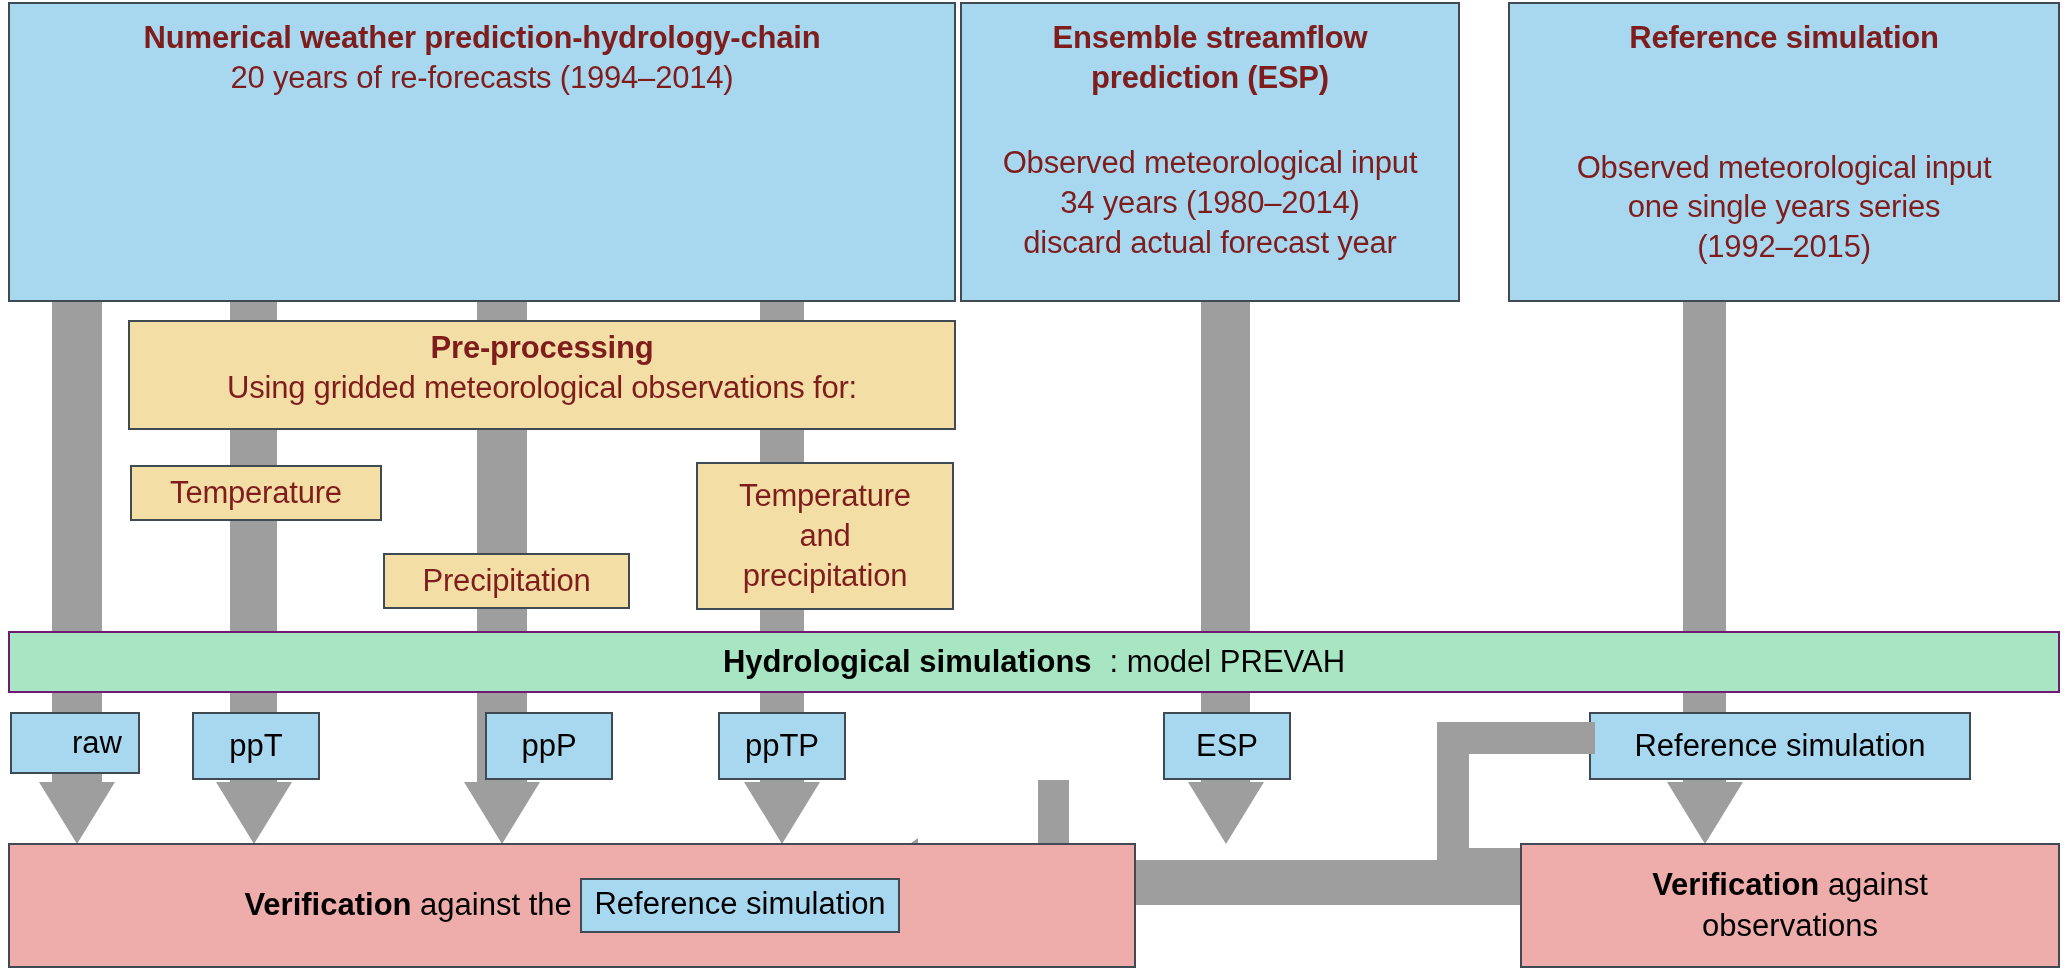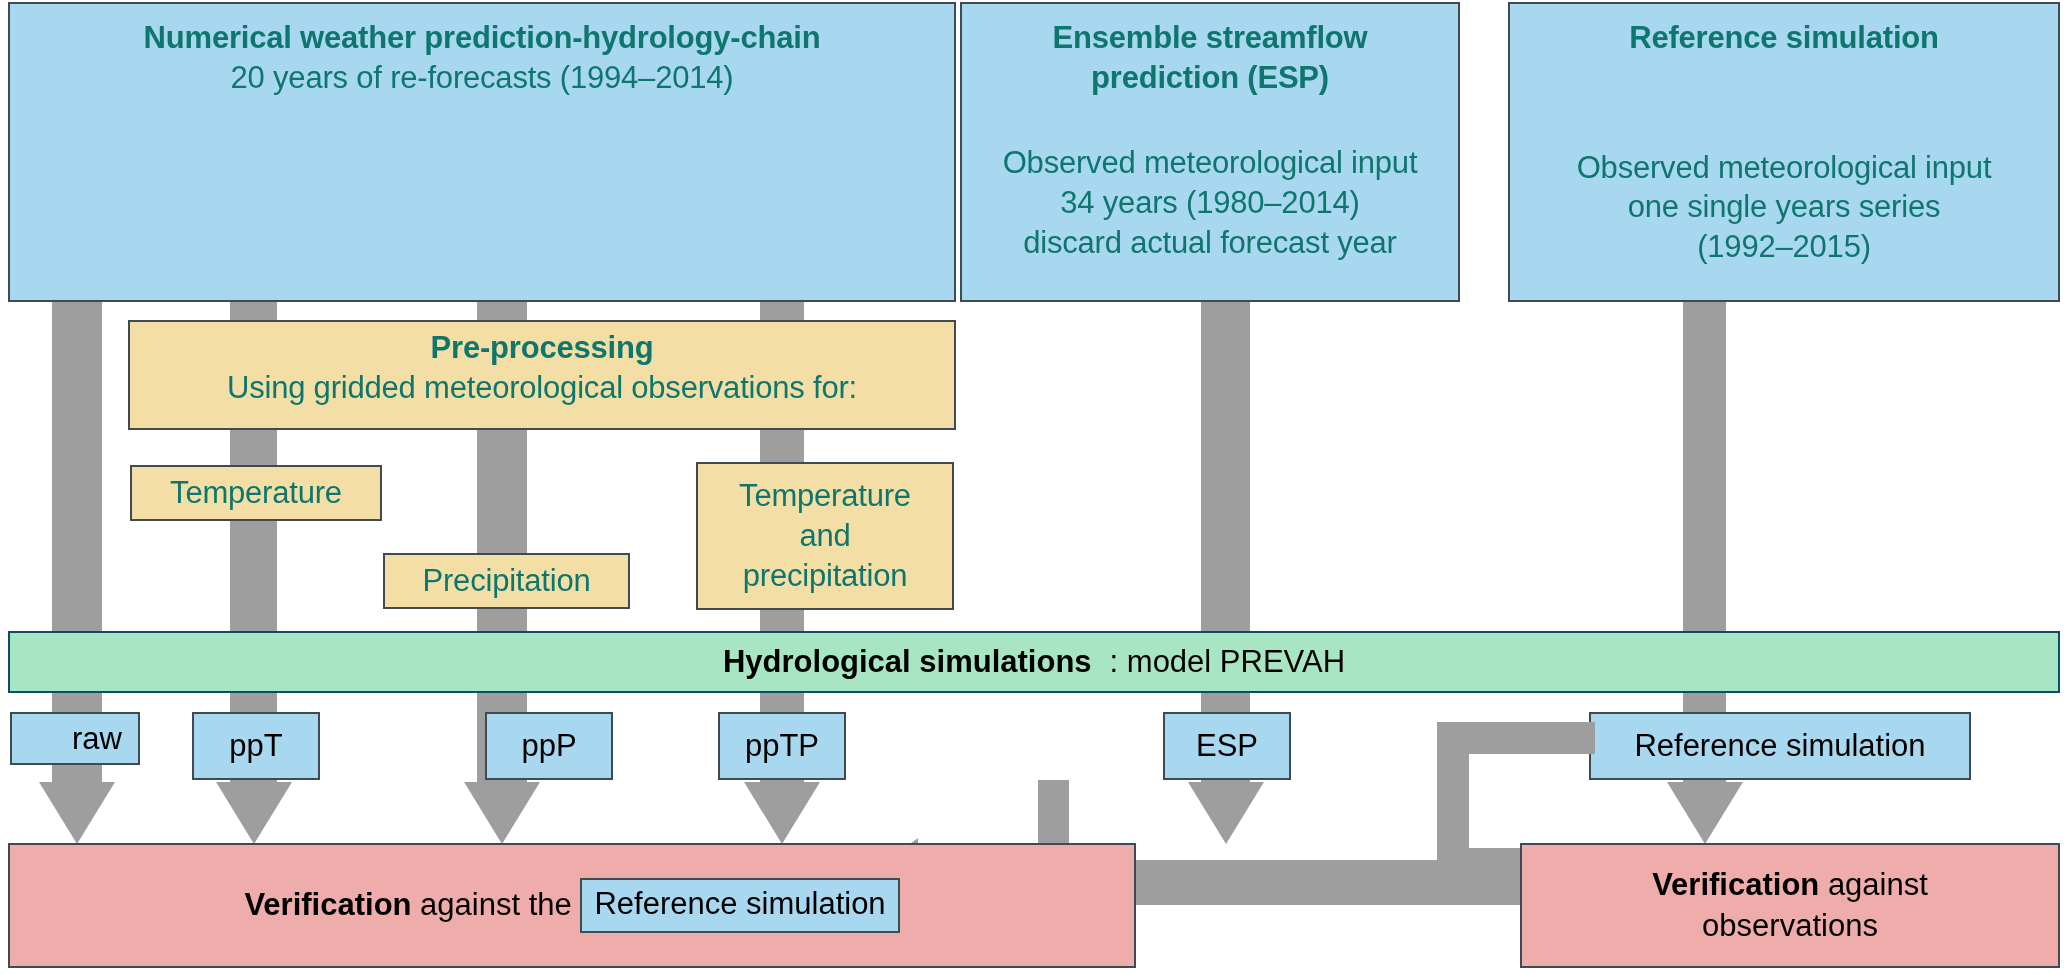--- a/index.html
+++ b/index.html
@@ -18,21 +18,21 @@
   
   .box {
     position: absolute;
     border: 2px solid #404a52;
     display: flex;
     flex-direction: column;
     align-items: center;
     justify-content: flex-start;
     text-align: center;
     line-height: 1.28;
-    color: #0f766e;
+    color: #7f1d1d;
   }
   .blue   { background: #a8d8ef; }
   .yellow { background: #f3dfa6; }
 
   .title {
     font-weight: bold;
     font-size: 31px;
     letter-spacing: -0.2px;
   }
   .body-txt {
@@ -72,21 +72,21 @@
     background: #a8d8ef;
     display: flex;
     align-items: center;
     justify-content: center;
     font-size: 31px;
     color: #000;
   }
 
   .greenbar {
     position: absolute;
-    border: 2px solid #0c4a6e;
+    border: 2px solid #701a75;
     background: #a8e6c3;
     display: flex;
     align-items: center;
     justify-content: center;
     font-size: 31px;
     gap: 18px;
   }
 
   .pinkbox {
     position: absolute;
@@ -159,21 +159,21 @@
     <div class="body-txt">Temperature</div>
     <div class="body-txt">and</div>
     <div class="body-txt">precipitation</div>
   </div>
 
   <div class="greenbar" style="left:8px; top:631px; width:2052px; height:62px;">
     <span class="b">Hydrological simulations</span>
       <span>: model PREVAH</span>
   </div>
 
-  <div class="chip" style="left:10px;   top:712px; width:130px; height:53px;padding-left:44px;">
+  <div class="chip" style="left:10px;   top:712px; width:130px; height:62px;padding-left:44px;">
     <span>raw</span>
   </div>
   <div class="chip" style="left:192px;  top:712px; width:128px; height:68px;">
     <span>ppT</span>
   </div>
   <div class="chip" style="left:440px;  top:712px; width:128px; height:68px;margin-left:45px;">
     <span>ppP</span>
   </div>
   <div class="chip" style="left:718px;  top:712px; width:128px; height:68px;">
     <span>ppTP</span>

